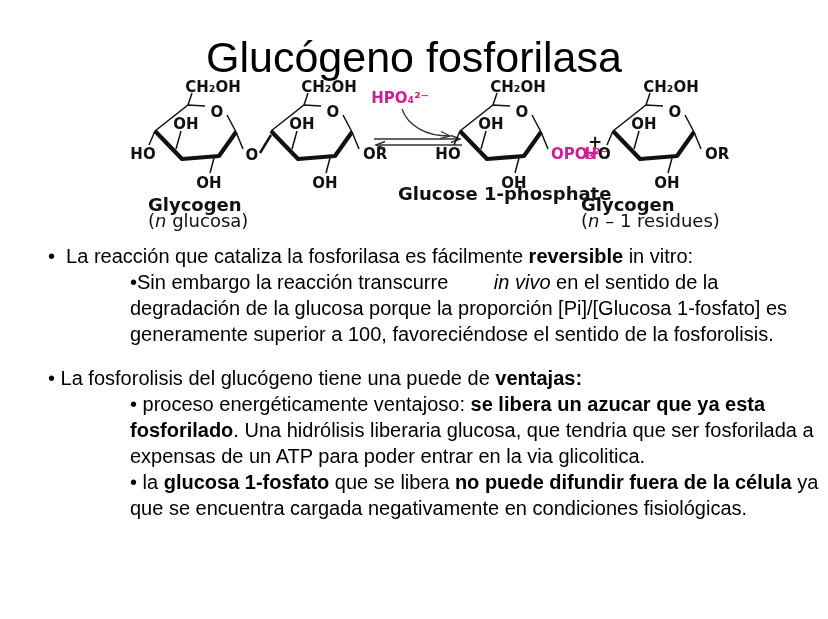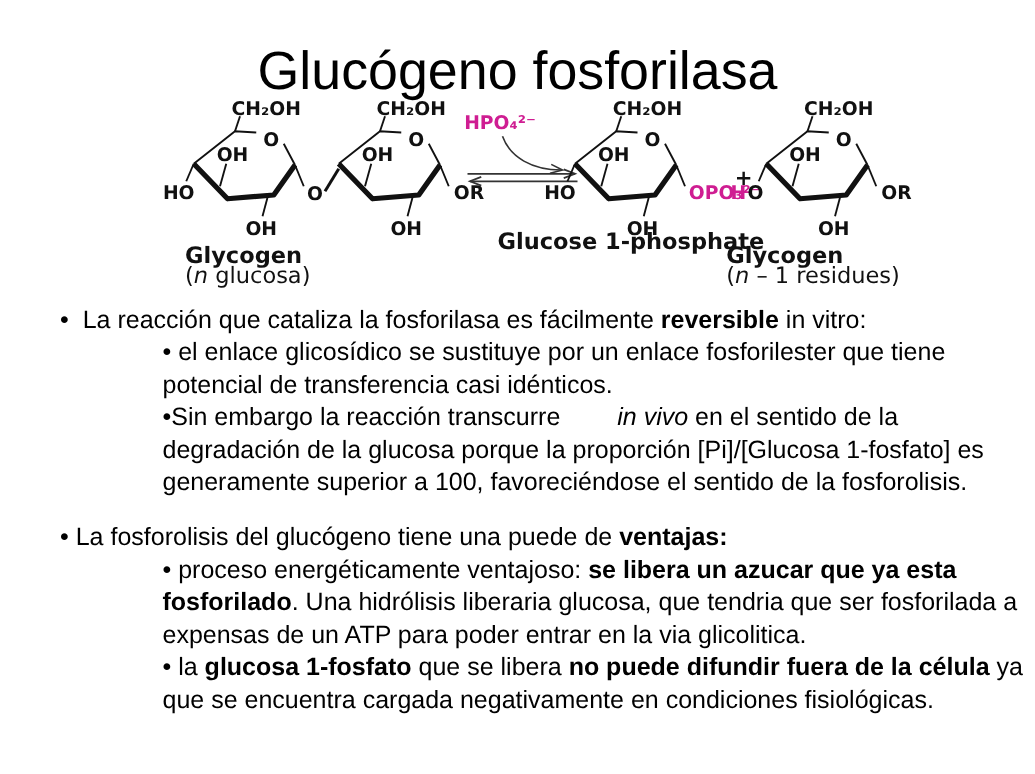--- a/index.html
+++ b/index.html
@@ -127,18 +127,17 @@
 <div class="caption" style="left:398px;top:186px;width:220px;">
   <span class="line"><span style="font-weight: bold;">Glucose 1-phosphate</span></span>
 </div>
 <div class="caption" style="left:581px;top:197px;width:200px;">
   <span class="line"><span style="font-weight: bold;">Glycogen</span></span>
   <span class="line"><span>(</span><span style="font-style: italic;">n</span><span> – 1 residues)</span></span>
 </div>
 
 <div class="body-text">
   <p class="lvl0"><span>•&nbsp; La reacción que cataliza la fosforilasa es fácilmente </span><span style="font-weight: bold;">reversible</span><span> </span><span style="">in vitro:</span></p>
-  <p class="lvl1"><span>• el enlace glicosídico se sustituye por un enlace fosforilester que tiene potencial de transferencia casi idénticos.</span></p>
   <p class="lvl1"><span>•Sin embargo la reacción transcurre </span><span style="font-style: italic; margin-left: 40px;">in vivo</span><span> en el sentido de la degradación de la glucosa porque la proporción [Pi]/[Glucosa 1-fosfato] es generamente superior a 100, favoreciéndose el sentido de la fosforolisis.</span></p>
   <p class="lvl0 gap-before"><span>• La fosforolisis del glucógeno tiene una puede de </span><span style="font-weight: bold;">ventajas:</span></p>
   <p class="lvl1"><span>• proceso energéticamente ventajoso: </span><span style="font-weight: bold;">se libera un azucar que ya esta fosforilado</span><span>. Una hidrólisis liberaria glucosa, que tendria que ser fosforilada a expensas de un ATP para poder entrar en la via glicolitica.</span></p>
   <p class="lvl1"><span>• la </span><span style="font-weight: bold; text-align: center;">glucosa 1-fosfato</span><span> que se libera </span><span style="font-weight: bold;">no puede difundir fuera de la célula</span><span> ya que se encuentra cargada negativamente en condiciones fisiológicas.</span></p>
 </div>
 
 </body></html>

